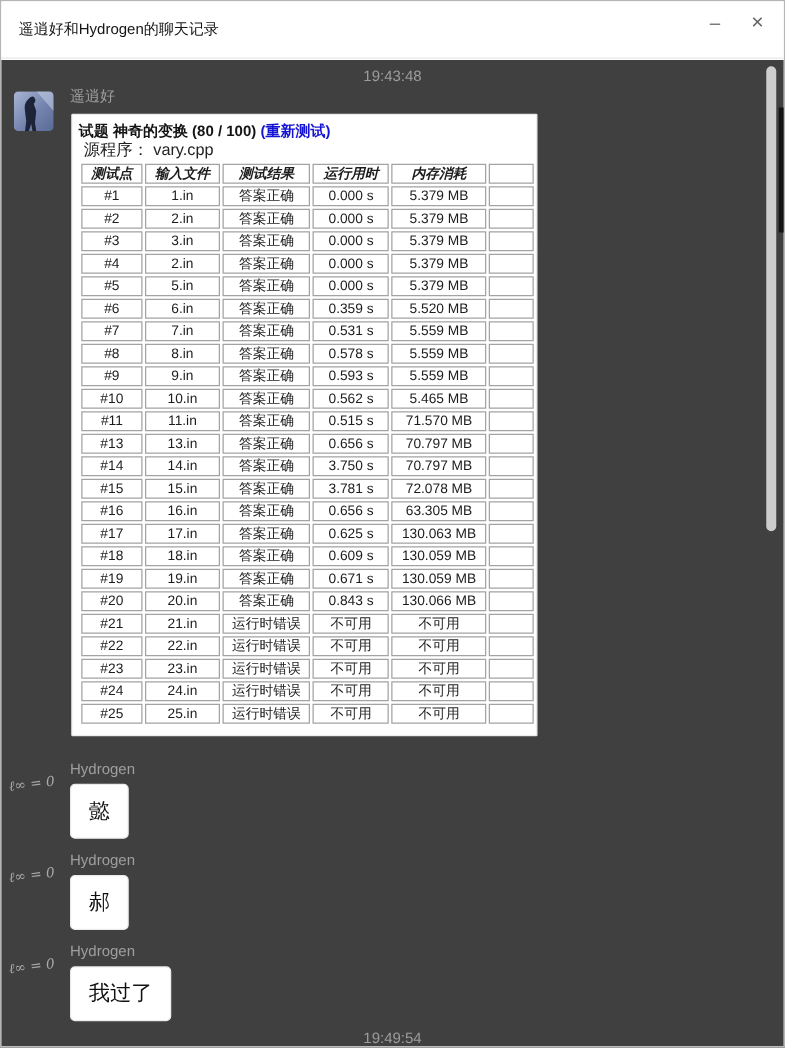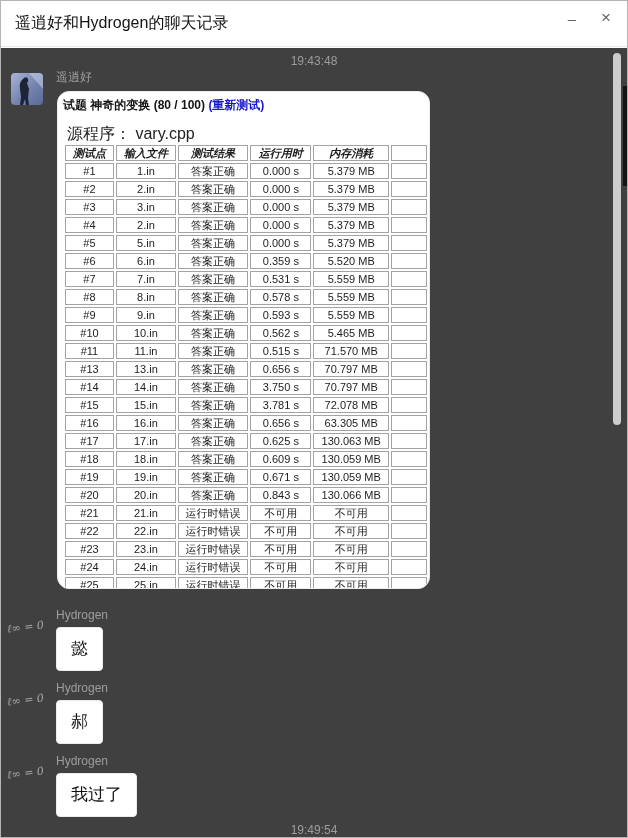--- a/index.html
+++ b/index.html
@@ -9,21 +9,21 @@
   .window{
     position:relative; width:628px; height:838px; background:#fff;
     border:1px solid #b5b5b5; overflow:hidden;
   }
 
   
   .titlebar{
     position:absolute; top:0; left:0; right:0; height:46px; background:#fff;
     border-bottom:1px solid #e9e9e9; display:flex; align-items:center;
   }
-  .titlebar .title{ margin-left:14px; font-size:16px; color:#141414; }
+  .titlebar .title{ margin-left:14px; font-size:12px; color:#141414; }
   .win-btn{
     position:absolute; top:4px; width:30px; height:26px; display:flex;
     align-items:center; justify-content:center; color:#666; font-size:15px;
     cursor:default; background:transparent; border:none;
   }
   .btn-min{ right:40px; }
   .btn-close{ right:6px; font-size:17px; }
 
   
   .chat{ position:absolute; top:47px; left:0; right:0; bottom:0; background:#404040; }
@@ -45,26 +45,26 @@
   .avatar-formula{
     position:absolute; left:6px; width:46px; height:24px;
     font-family:"DejaVu Serif",serif; font-style:italic;
     color:#a9a9a9; font-size:11px; transform:rotate(-7deg);
     white-space:nowrap; line-height:24px;
   }
 
   
   .bubble-judge{
     position:absolute; left:56px; top:43px; width:373px; height:498px;
-    background:#fff; border:1px solid #ececec; border-radius:12px;
+    background:#fff; border:1px solid #ececec; border-radius:1px;
     overflow:hidden; padding:6px 0 0 5px;
   }
   .judge-title{ font-size:12px; font-weight:bold; color:#141414; line-height:15px; }
   .judge-title .retest{ color:#1414d2; text-decoration:none; cursor:pointer; }
-  .judge-src{ font-size:16px; color:#222; line-height:14px; margin:14px 0 2px 4px; }
+  .judge-src{ font-size:13px; color:#222; line-height:14px; margin:0 0 2px 4px; }
 
   table.jt{ border-collapse:separate; border-spacing:2px; margin-left:0; }
   table.jt th, table.jt td{
     border:1px solid #a3a3a3; background:#fff; text-align:center;
     font-size:11px; color:#1c1c1c; padding:1px 2px; height:15px;
     line-height:12px; white-space:nowrap; overflow:hidden;
   }
   table.jt th{ font-weight:bold;font-style:italic; }
   table.jt .c1{ width:57px; } table.jt .c2{ width:68px;text-align:center; }
   table.jt .c3{ width:78px; } table.jt .c4{ width:70px; }

